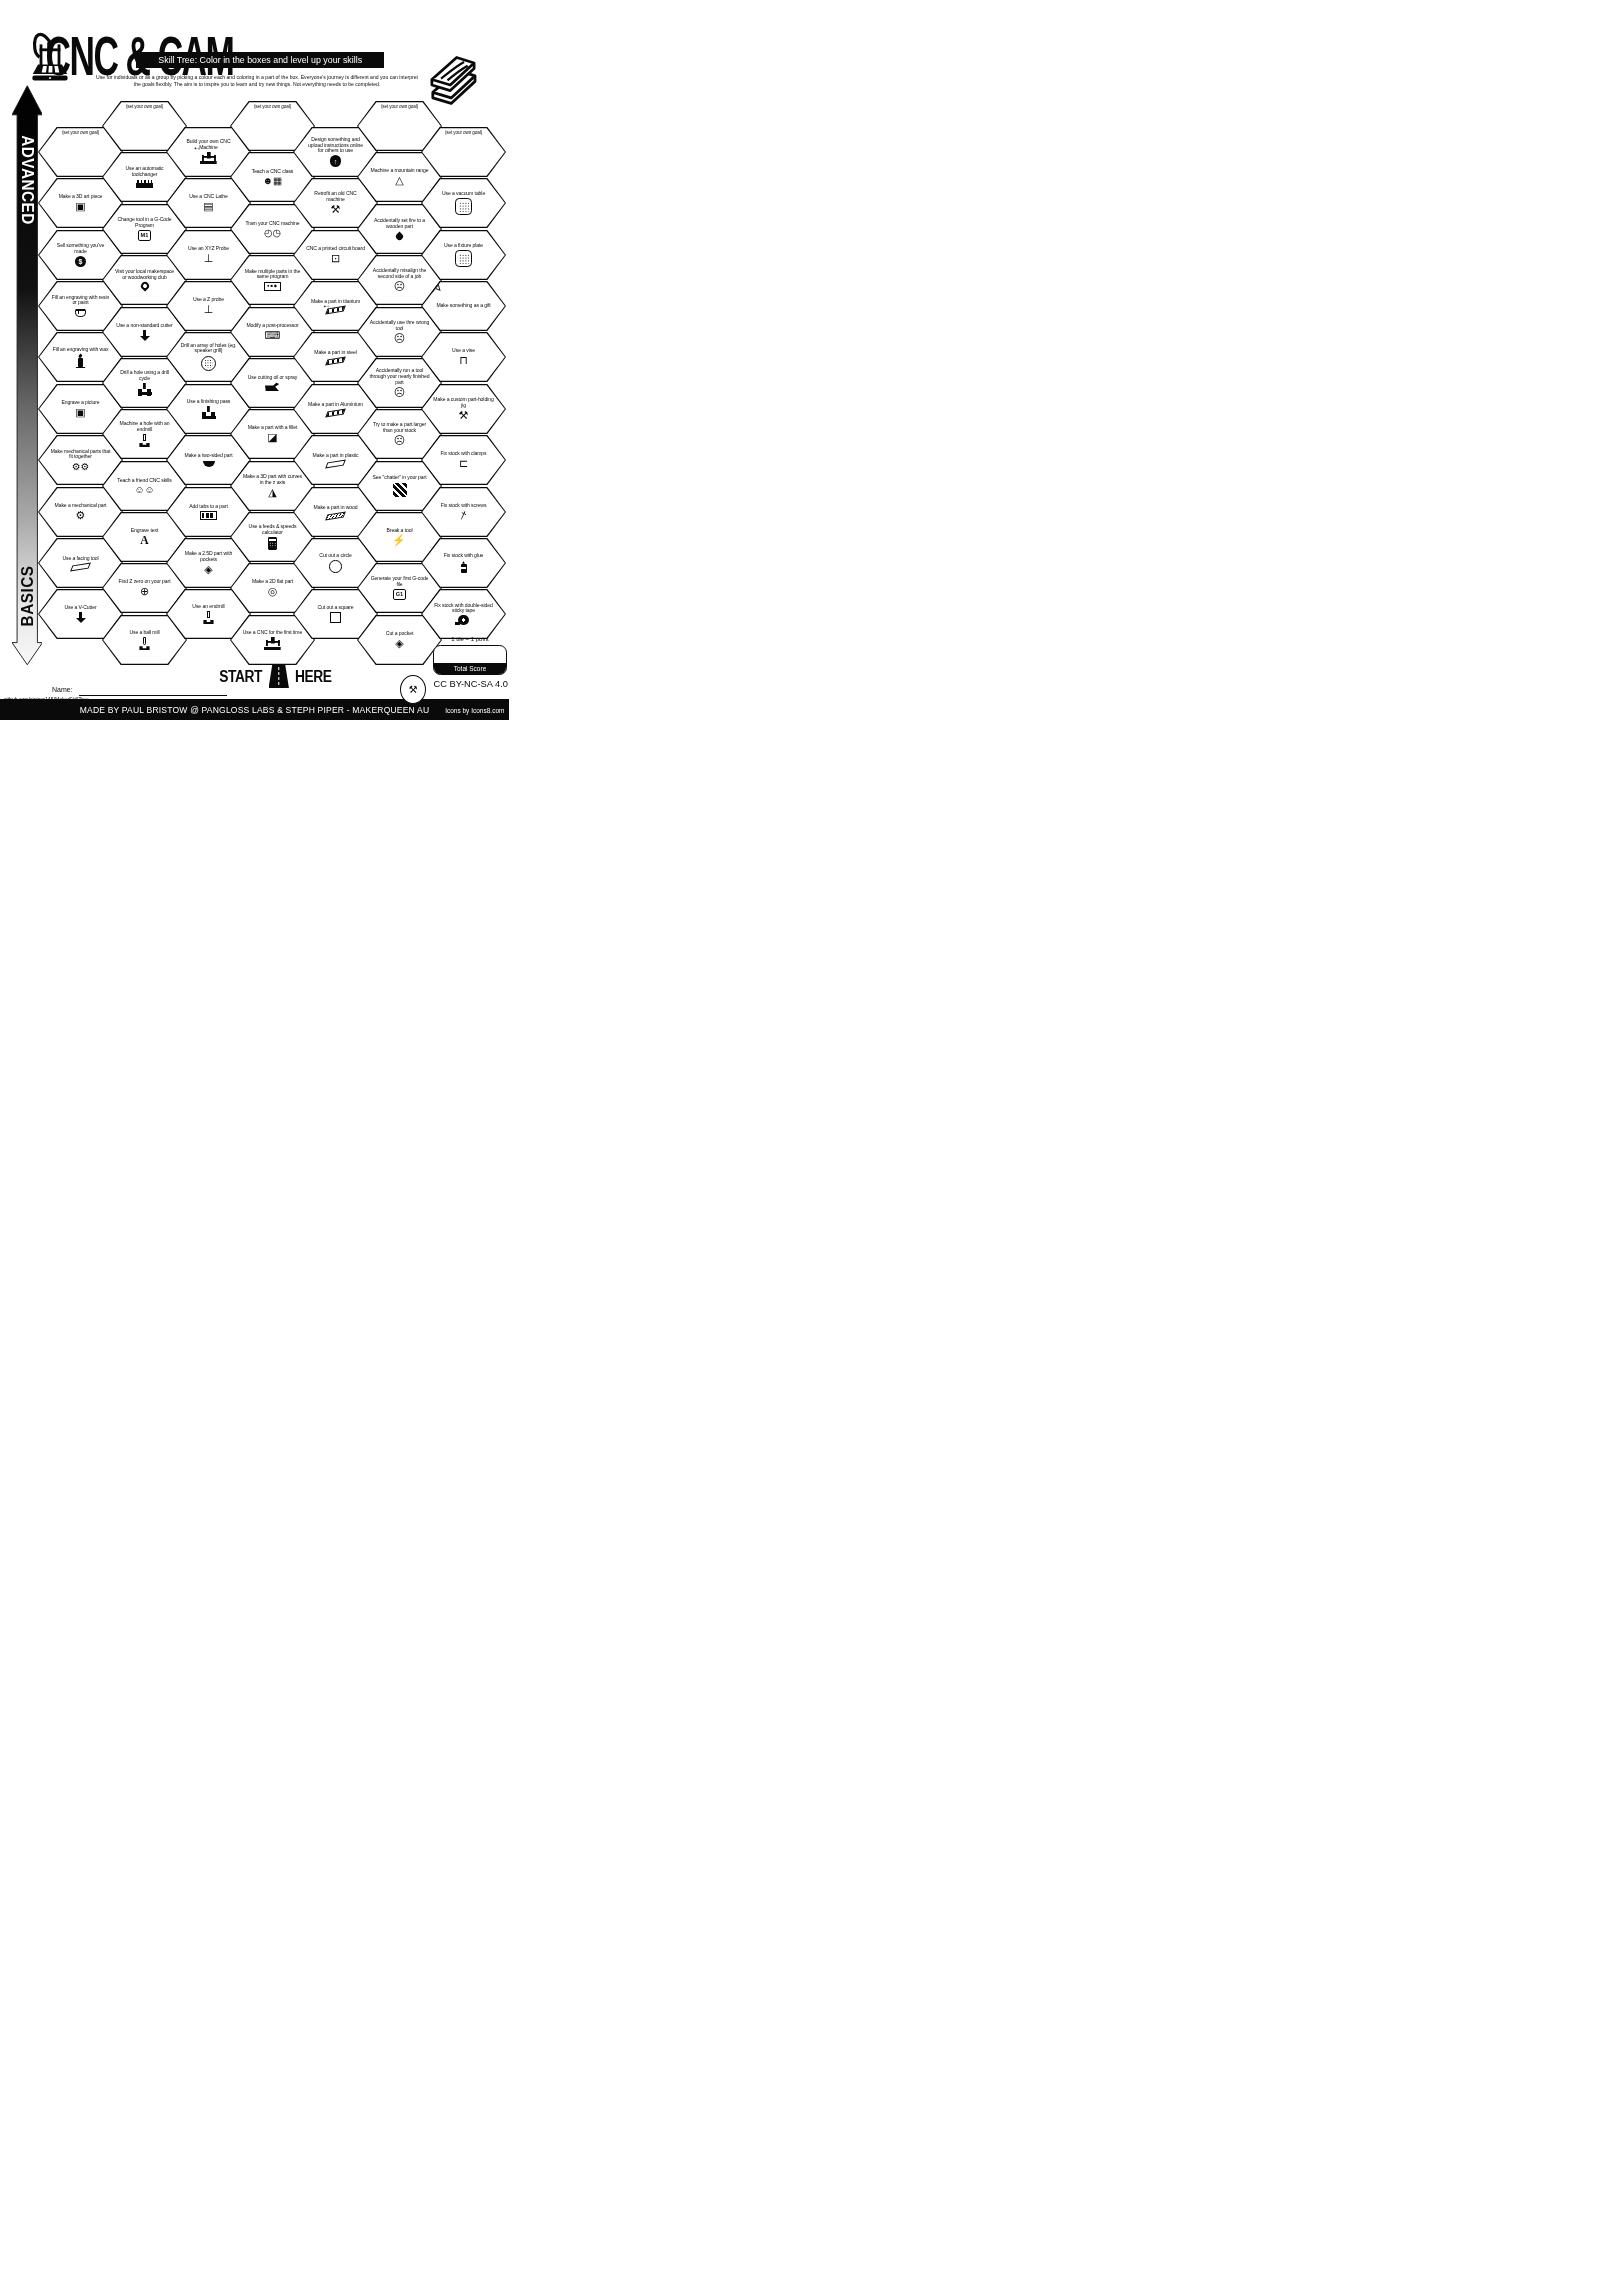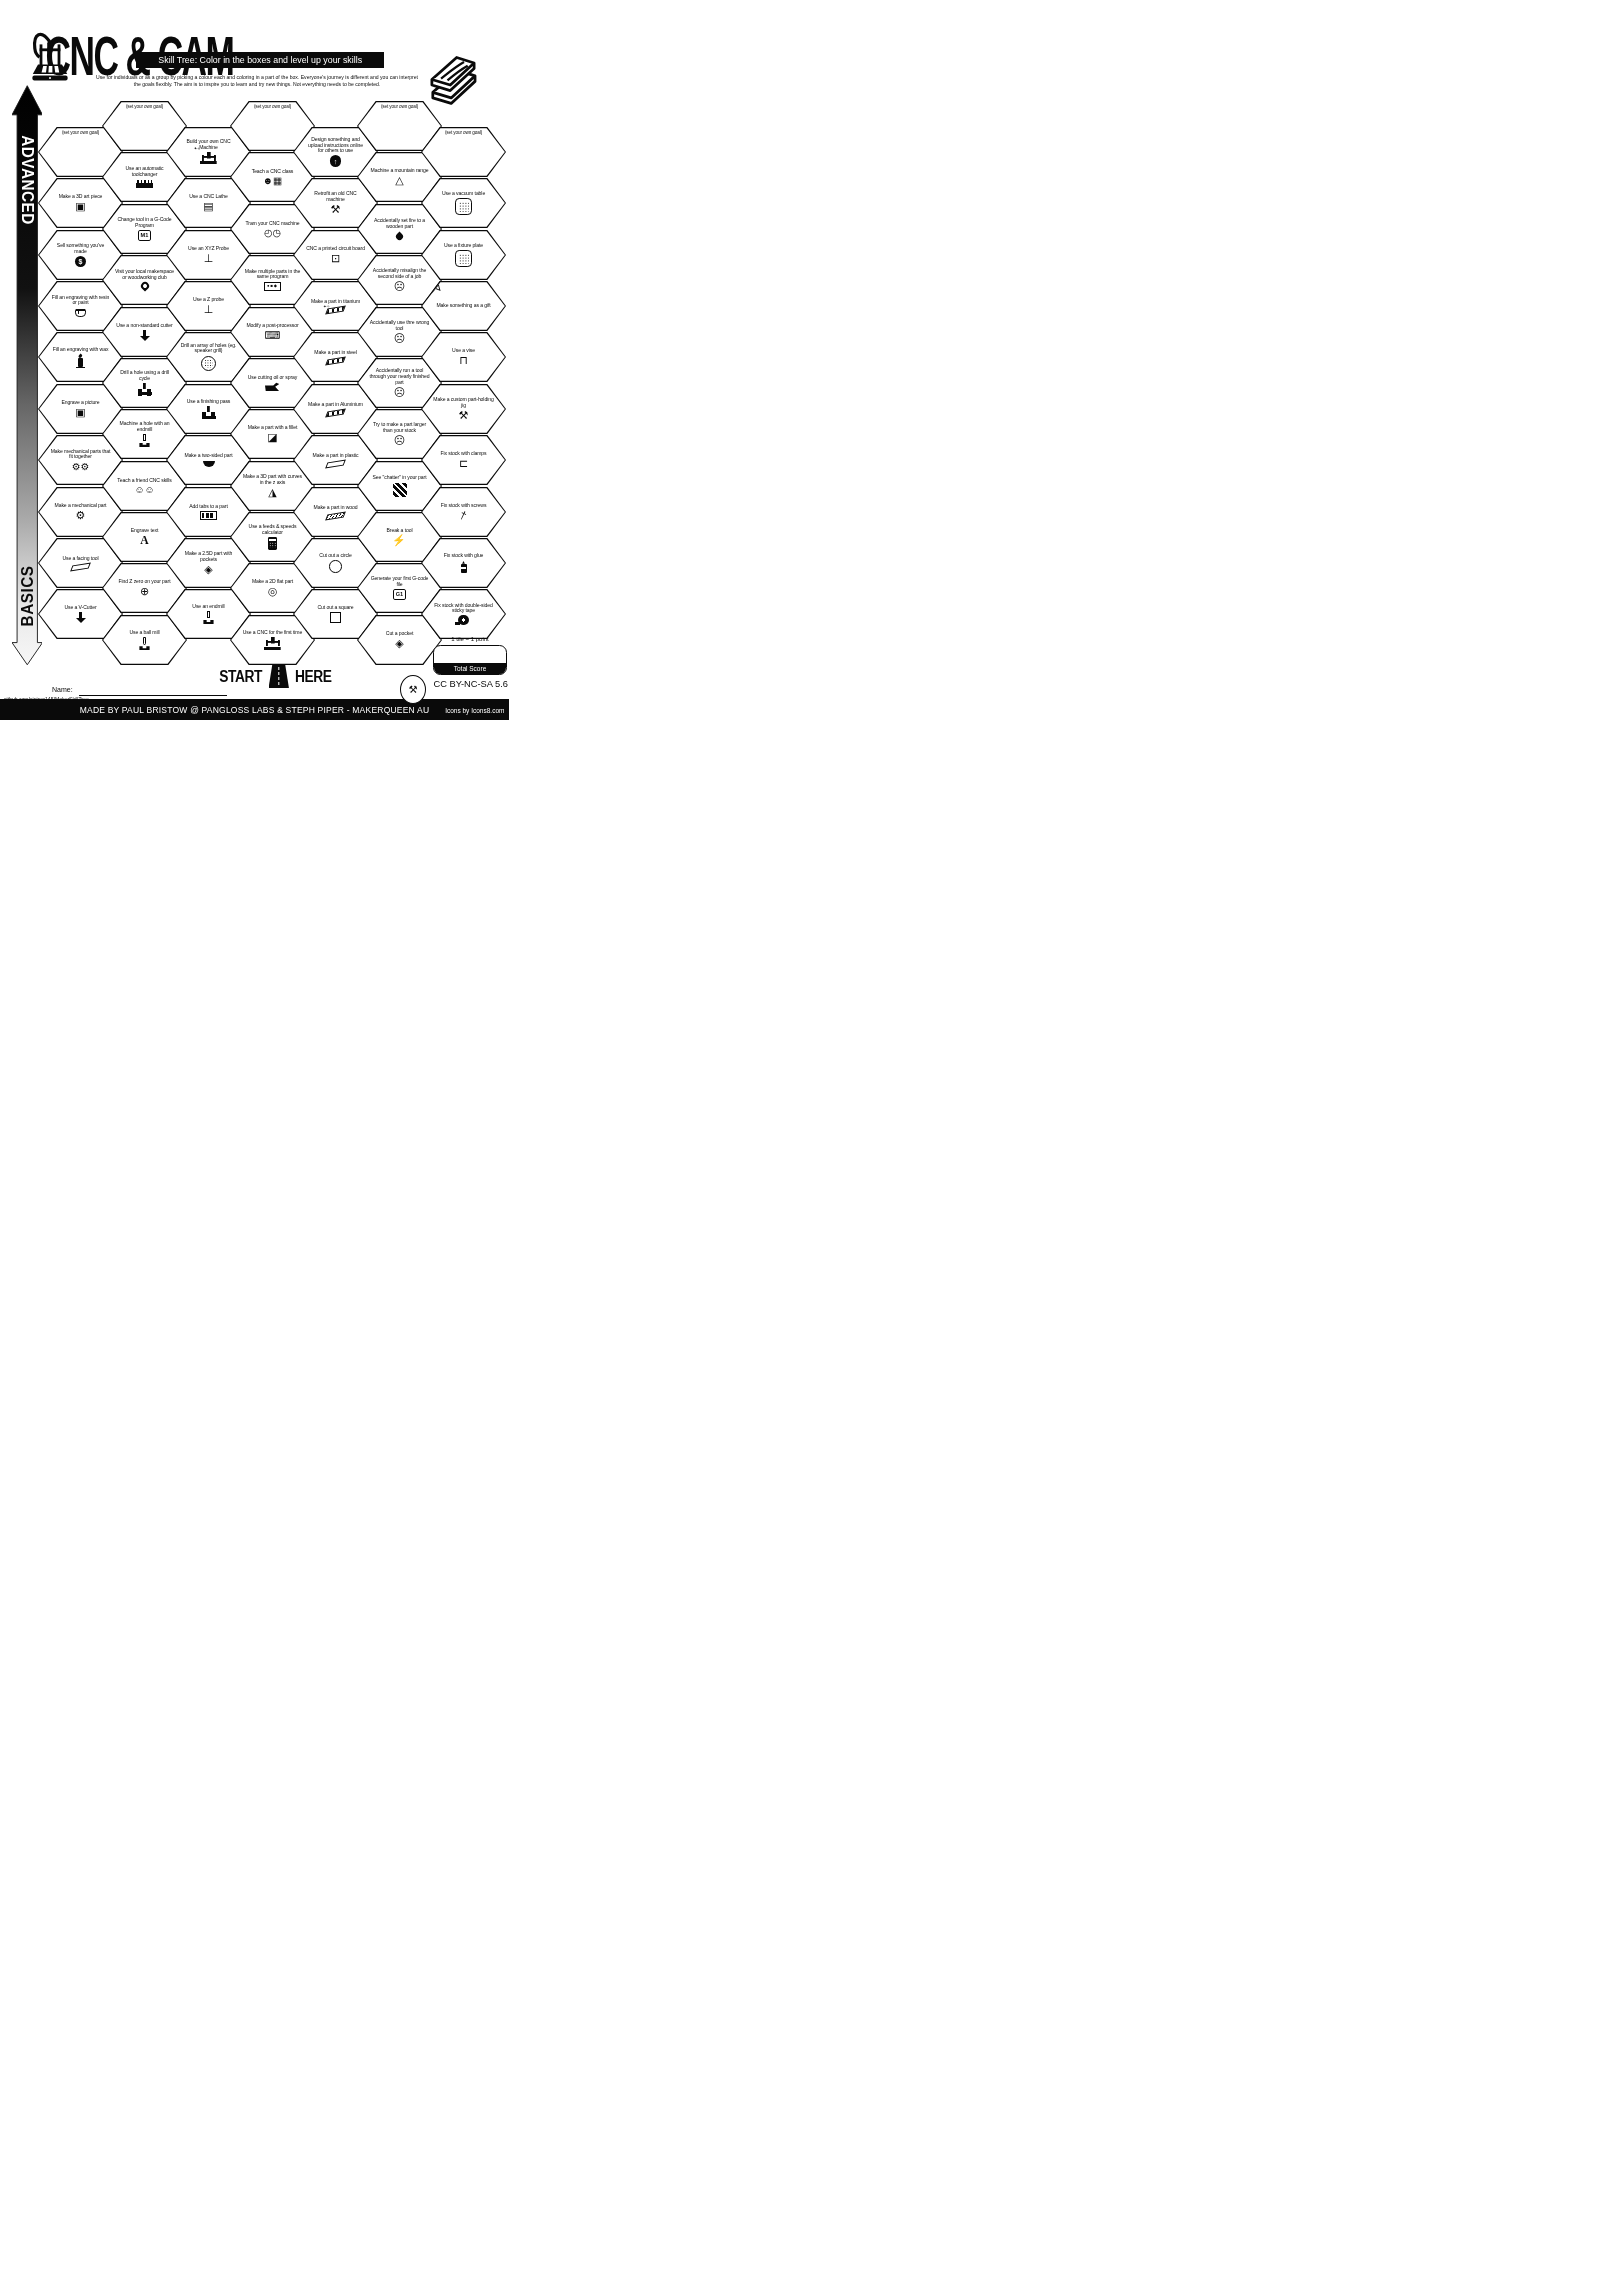--- a/index.html
+++ b/index.html
@@ -642,19 +642,19 @@
 
 <div class="tilepoint">1 tile = 1 point</div>
 <div class="scorebox">
   <div class="area"></div>
   <div class="bar">Total Score</div>
 </div>
 
 <div class="badge">
     <span>⚒</span>
   </div>
-<div class="license">CC BY-NC-SA 5.6</div>
+<div class="license">CC BY-NC-SA 4.0</div>
 
 <div class="footer">
   <div class="made">MADE BY PAUL BRISTOW @ PANGLOSS LABS &amp; STEPH PIPER  -  MAKERQUEEN AU</div>
   <div class="icons8">Icons by Icons8.com</div>
 </div>
 
 
 </body></html>

